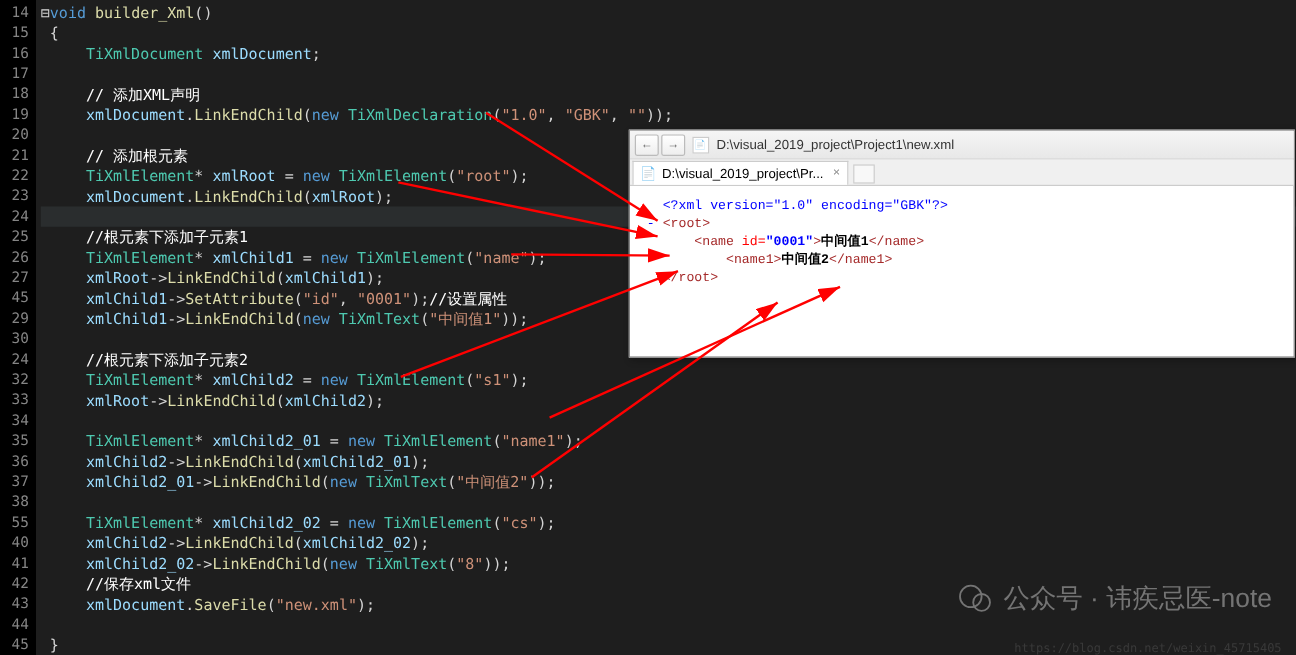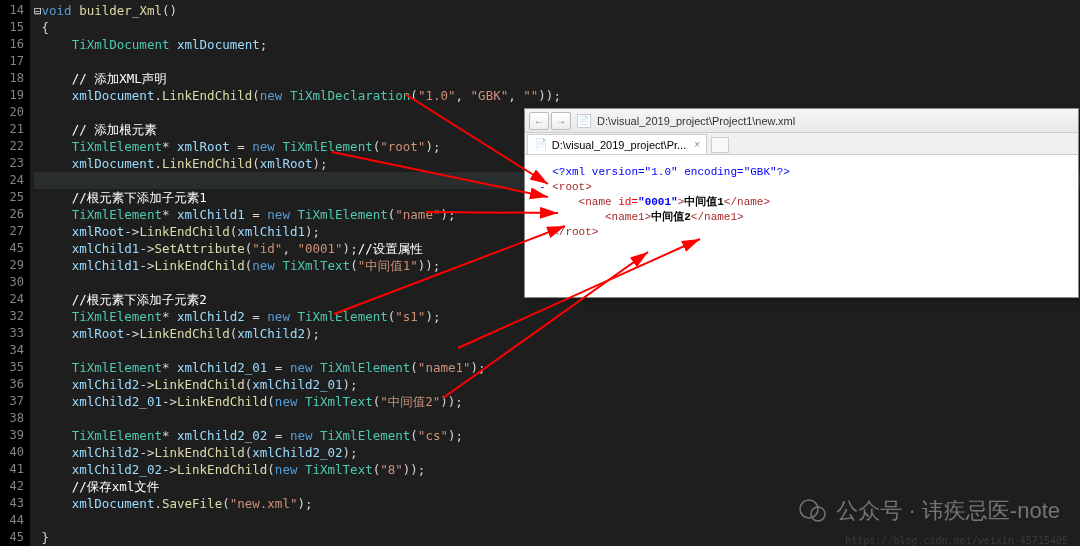--- a/index.html
+++ b/index.html
@@ -131,21 +131,21 @@
 .xml-content .collapse { color: #0000ff; }
 
 .arrows {
   position: absolute;
   top: 0; left: 0;
   pointer-events: none;
 }
 .watermark {
   position: absolute;
   right: 20px;
-  bottom: 20px;
+  bottom: 32px;
   color: #999;
   font-size: 22px;
   font-family: "Microsoft YaHei", sans-serif;
   display: flex;
   align-items: center;
   gap: 8px;
   opacity: 0.7;
 }
 .wm-icon {
   width: 30px; height: 30px;
@@ -183,21 +183,21 @@
       <div>29</div>
       <div>30</div>
       <div>24</div>
       <div>32</div>
       <div>33</div>
       <div>34</div>
       <div>35</div>
       <div>36</div>
       <div>37</div>
       <div>38</div>
-      <div>39</div>
+      <div>55</div>
       <div>40</div>
       <div>41</div>
       <div>42</div>
       <div>43</div>
       <div>44</div>
       <div>45</div>
     </div>
   <div class="code" id="code"><div class="code-line"><span>⊟</span><span class="kw">void</span><span> </span><span class="func">builder_Xml</span><span class="punct">()</span></div><div class="code-line"><span> </span><span class="brace">{</span></div><div class="code-line"><span>     </span><span class="type">TiXmlDocument</span><span> </span><span class="var">xmlDocument</span><span class="punct">;</span></div><div class="code-line"><span>     </span></div><div class="code-line"><span>     </span><span class="comment">// 添加XML声明</span></div><div class="code-line"><span>     </span><span class="var">xmlDocument</span><span class="punct">.</span><span class="func">LinkEndChild</span><span class="punct">(</span><span class="kw">new</span><span> </span><span class="type">TiXmlDeclaration</span><span class="punct">(</span><span class="str">"1.0"</span><span class="punct">, </span><span class="str">"GBK"</span><span class="punct">, </span><span class="str">""</span><span class="punct">));</span></div><div class="code-line"><span>     </span></div><div class="code-line"><span>     </span><span class="comment">// 添加根元素</span></div><div class="code-line"><span>     </span><span class="type">TiXmlElement</span><span class="punct">* </span><span class="var">xmlRoot</span><span> = </span><span class="kw">new</span><span> </span><span class="type">TiXmlElement</span><span class="punct">(</span><span class="str">"root"</span><span class="punct">);</span></div><div class="code-line"><span>     </span><span class="var">xmlDocument</span><span class="punct">.</span><span class="func">LinkEndChild</span><span class="punct">(</span><span class="var">xmlRoot</span><span class="punct">);</span></div><div class="code-line hl-line"><span>     </span></div><div class="code-line"><span>     </span><span class="comment">//根元素下添加子元素1</span></div><div class="code-line"><span>     </span><span class="type">TiXmlElement</span><span class="punct">* </span><span class="var">xmlChild1</span><span> = </span><span class="kw">new</span><span> </span><span class="type">TiXmlElement</span><span class="punct">(</span><span class="str">"name"</span><span class="punct">);</span></div><div class="code-line"><span>     </span><span class="var">xmlRoot</span><span class="punct">-&gt;</span><span class="func">LinkEndChild</span><span class="punct">(</span><span class="var">xmlChild1</span><span class="punct">);</span></div><div class="code-line"><span>     </span><span class="var">xmlChild1</span><span class="punct">-&gt;</span><span class="func">SetAttribute</span><span class="punct">(</span><span class="str">"id"</span><span class="punct">, </span><span class="str">"0001"</span><span class="punct">);</span><span class="comment">//设置属性</span></div><div class="code-line"><span>     </span><span class="var">xmlChild1</span><span class="punct">-&gt;</span><span class="func">LinkEndChild</span><span class="punct">(</span><span class="kw">new</span><span> </span><span class="type">TiXmlText</span><span class="punct">(</span><span class="str">"中间值1"</span><span class="punct">));</span></div><div class="code-line"><span>     </span></div><div class="code-line"><span>     </span><span class="comment">//根元素下添加子元素2</span></div><div class="code-line"><span>     </span><span class="type">TiXmlElement</span><span class="punct">* </span><span class="var">xmlChild2</span><span> = </span><span class="kw">new</span><span> </span><span class="type">TiXmlElement</span><span class="punct">(</span><span class="str">"s1"</span><span class="punct">);</span></div><div class="code-line"><span>     </span><span class="var">xmlRoot</span><span class="punct">-&gt;</span><span class="func">LinkEndChild</span><span class="punct">(</span><span class="var">xmlChild2</span><span class="punct">);</span></div><div class="code-line"><span>     </span></div><div class="code-line"><span>     </span><span class="type">TiXmlElement</span><span class="punct">* </span><span class="var">xmlChild2_01</span><span> = </span><span class="kw">new</span><span> </span><span class="type">TiXmlElement</span><span class="punct">(</span><span class="str">"name1"</span><span class="punct">);</span></div><div class="code-line"><span>     </span><span class="var">xmlChild2</span><span class="punct">-&gt;</span><span class="func">LinkEndChild</span><span class="punct">(</span><span class="var">xmlChild2_01</span><span class="punct">);</span></div><div class="code-line"><span>     </span><span class="var">xmlChild2_01</span><span class="punct">-&gt;</span><span class="func">LinkEndChild</span><span class="punct">(</span><span class="kw">new</span><span> </span><span class="type">TiXmlText</span><span class="punct">(</span><span class="str">"中间值2"</span><span class="punct">));</span></div><div class="code-line"><span>     </span></div><div class="code-line"><span>     </span><span class="type">TiXmlElement</span><span class="punct">* </span><span class="var">xmlChild2_02</span><span> = </span><span class="kw">new</span><span> </span><span class="type">TiXmlElement</span><span class="punct">(</span><span class="str">"cs"</span><span class="punct">);</span></div><div class="code-line"><span>     </span><span class="var">xmlChild2</span><span class="punct">-&gt;</span><span class="func">LinkEndChild</span><span class="punct">(</span><span class="var">xmlChild2_02</span><span class="punct">);</span></div><div class="code-line"><span>     </span><span class="var">xmlChild2_02</span><span class="punct">-&gt;</span><span class="func">LinkEndChild</span><span class="punct">(</span><span class="kw">new</span><span> </span><span class="type">TiXmlText</span><span class="punct">(</span><span class="str">"8"</span><span class="punct">));</span></div><div class="code-line"><span>     </span><span class="comment">//保存xml文件</span></div><div class="code-line"><span>     </span><span class="var">xmlDocument</span><span class="punct">.</span><span class="func">SaveFile</span><span class="punct">(</span><span class="str">"new.xml"</span><span class="punct">);</span></div><div class="code-line"><span>     </span></div><div class="code-line"><span> </span><span class="brace">}</span></div></div>
 </div>
 

